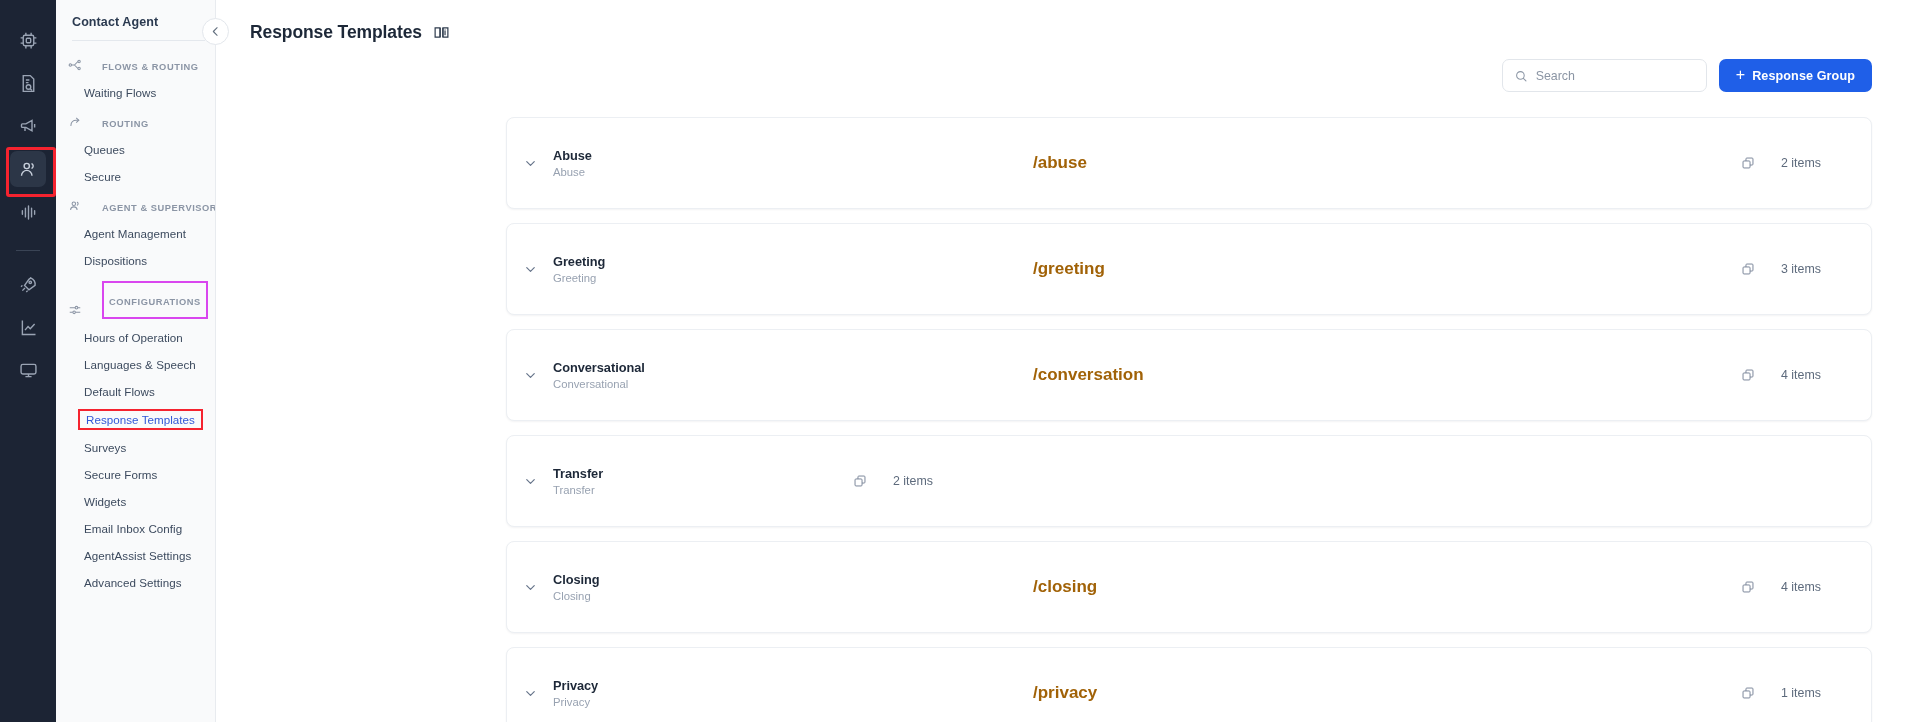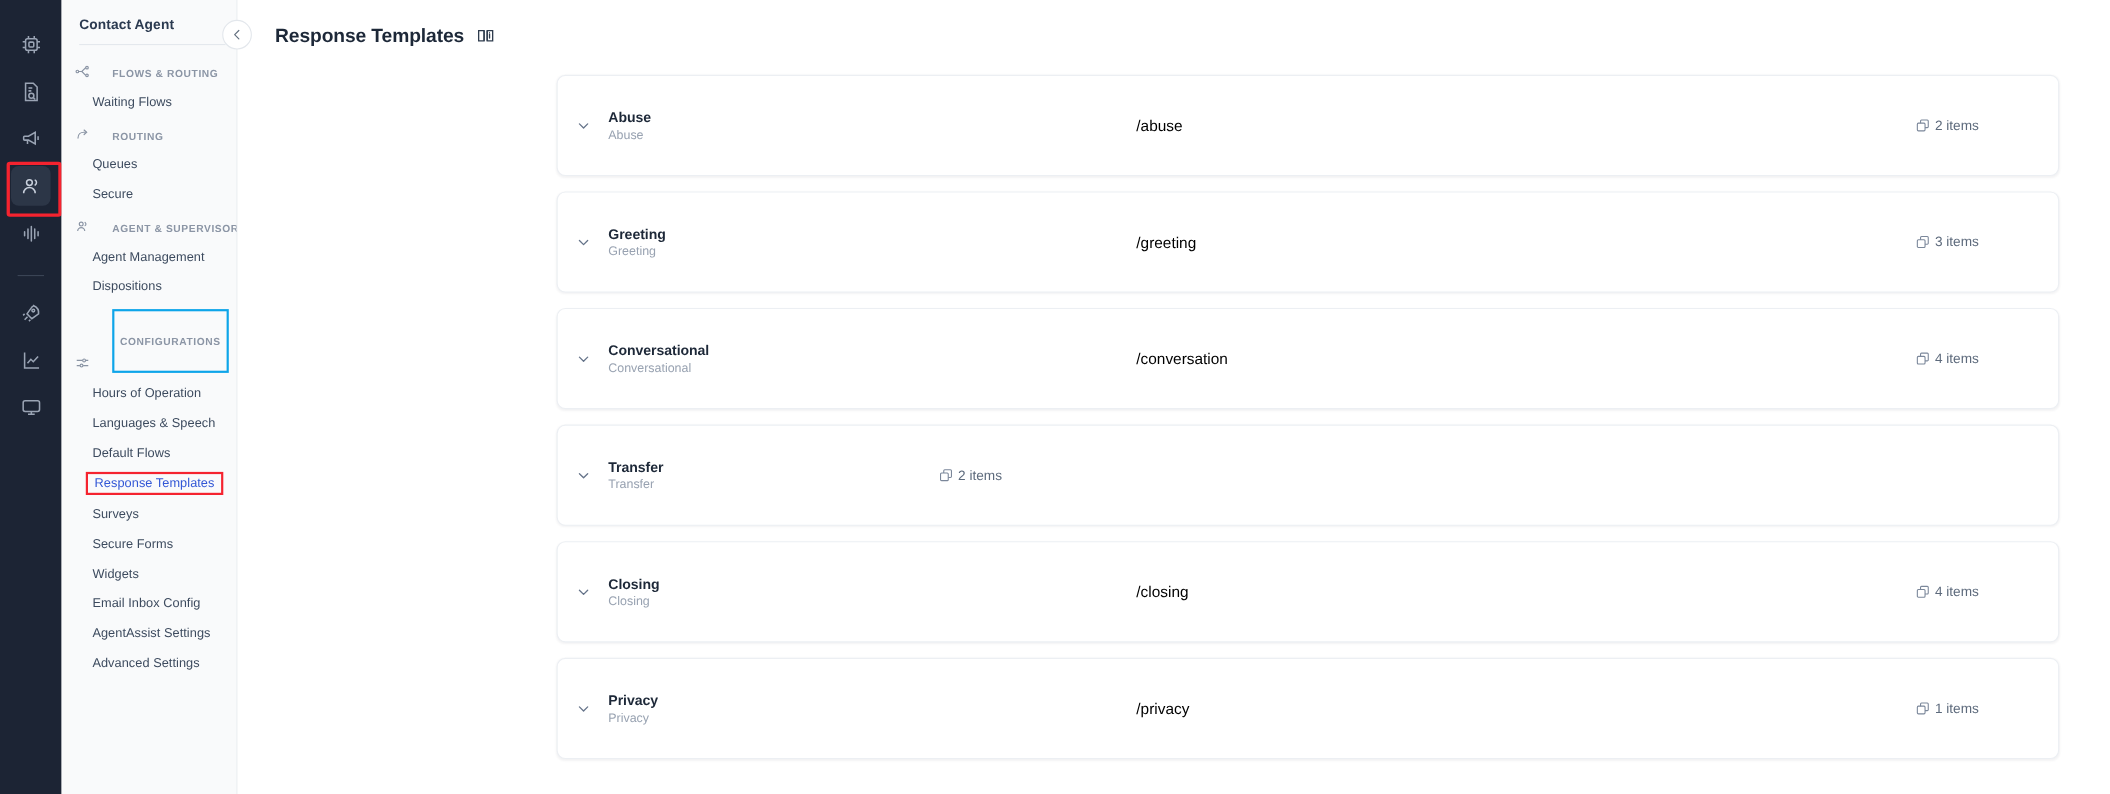--- a/index.html
+++ b/index.html
@@ -53,21 +53,21 @@
     padding: 9px 8px 7px 12px;
   }
   .sb-group .gicon { width: 14px; height: 14px; flex: 0 0 14px; color: #8a94a4; }
   .sb-group .gicon svg { width: 14px; height: 14px; display: block; }
   .sb-group .glabel {
     font-size: 9.3px; font-weight: 700; color: #8b95a5;
     letter-spacing: .55px; text-transform: uppercase; white-space: nowrap;
   }
   .sb-group.hl { position: relative; }
   .sb-group.hl .glabel-wrap {
-    border: 2px solid #0ea5e9; padding: 18px 5px; margin: -2px 0;
+    border: 2px solid #d946ef; padding: 8px 5px; margin: -2px 0;
   }
   .sb-item {
     font-size: 11.6px; color: #3c4a5e;
     padding: 7px 8px 7px 28px; white-space: nowrap; letter-spacing: .05px;
   }
   .sb-item.sel { position: relative; color: #2a5bd7; }
   .sb-item.sel .sel-box {
     display: inline-block; border: 2px solid #f5232f;
     padding: 2px 6px; margin: -3px -6px; color: #3257d6; font-weight: 400;
   }
@@ -122,26 +122,27 @@
   }
   .card-chevron {
     width: 46px; flex: 0 0 46px; display: flex; align-items: center;
     justify-content: center; color: #66748a;
   }
   .card-chevron svg { width: 15px; height: 15px; display: block; }
   .card-names { flex: 0 0 300px; }
   .card-name { font-size: 12.8px; font-weight: 700; color: #1d2838; letter-spacing: -.05px; }
   .card-sub { font-size: 11.3px; color: #98a2b1; margin-top: 3px; }
   .card-path {
-    flex: 1; font-size: 14px; color: #000000;
+    flex: 1; font-size: 17px; color: #a16207;
     padding-left: 180px;
+    font-weight: bold;
   }
   .card-items {
     flex: 0 0 130px; display: flex; align-items: center; justify-content: flex-start;
-    gap: 4px; color: #5d6a7c; font-size: 12.4px;
+    gap: 26px; color: #5d6a7c; font-size: 12.4px;
   }
   .card-items svg { width: 14px; height: 14px; color: #7b879a; flex: 0 0 14px; }
 </style>
 </head>
 <body>
 
 <div class="app">
 
   <div class="rail">
     <div class="rail-btn">
@@ -308,20 +309,33 @@
       <span class="book-icon">
         <svg viewBox="0 0 24 24" fill="none" stroke="currentColor" stroke-width="1.7">
           <path d="M3 5.5h7v13H3zM14 5.5h7v13h-7z"></path>
             <path d="M10 5.5v13M14 5.5v13"></path>
           <path d="M17 9.5v5.5" stroke-linecap="round"></path>
             <circle cx="17" cy="7.8" r=".7" fill="currentColor" stroke="none"></circle>
         </svg>
       </span>
     </div>
 
+    <div class="toolbar">
+      <div class="search-box">
+        <svg viewBox="0 0 24 24" fill="none" stroke="currentColor" stroke-width="1.8">
+          <circle cx="11" cy="11" r="6.5"></circle>
+            <path d="M16 16l4.5 4.5" stroke-linecap="round"></path>
+        </svg>
+        <input class="search-input" type="text" placeholder="Search" style="">
+      </div>
+      <button class="btn-primary">
+        <span class="plus">+</span>
+        <span>Response Group</span>
+      </button>
+    </div>
 
     <div class="cards">
       <div class="cards-inner">
 
         <div class="card">
           <div class="card-chevron">
             <svg viewBox="0 0 24 24" fill="none" stroke="currentColor" stroke-width="1.9" stroke-linecap="round" stroke-linejoin="round">
                 <path d="M6 9l6 6 6-6"></path>
               </svg>
           </div>

